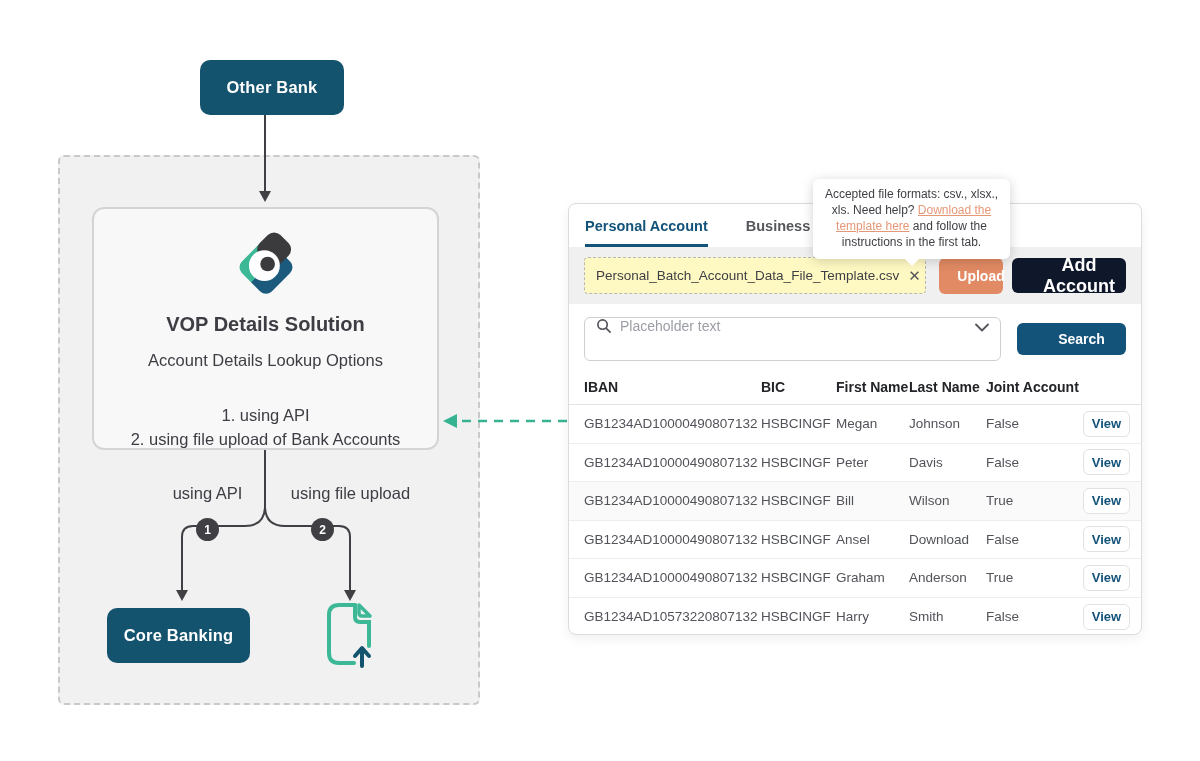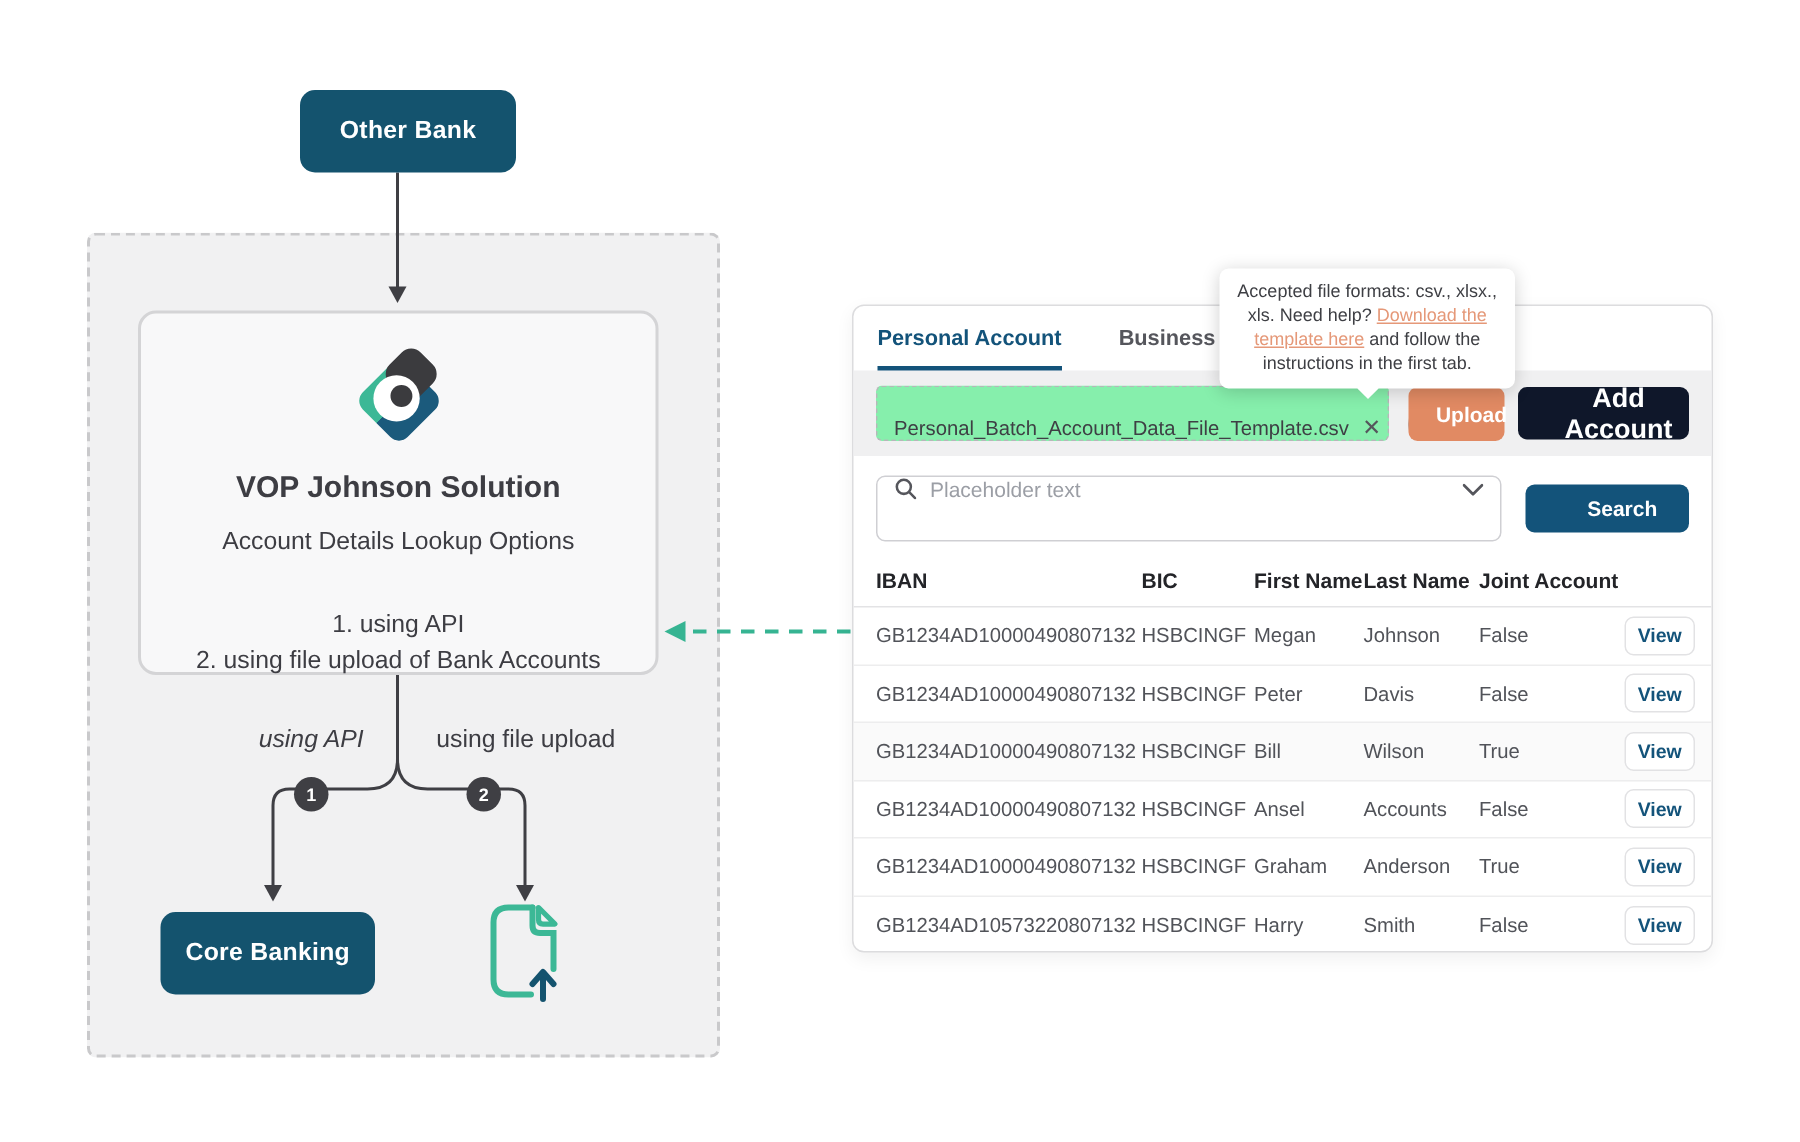--- a/index.html
+++ b/index.html
@@ -15,21 +15,21 @@
   .node-core-banking { left:107px; top:608px; width:143px; height:55px; background:#14536e; }
 
   .solution-box { position:absolute; left:92px; top:207px; width:347px; height:243px;
     background:#f8f8f9; border:2px solid #d4d4d6; border-radius:12px; text-align:center; }
   .logo-wrap { margin-top:16px; }
   .solution-title { font-size:20px; font-weight:700; color:#3d3d43; margin-top:6px; }
   .solution-subtitle { font-size:16.5px; color:#3d3d43; margin-top:15px; }
   .solution-options { font-size:16.5px; color:#3d3d43; margin-top:34px; line-height:1.45; }
 
   .branch-label { position:absolute; font-size:16.5px; color:#3d3d43; text-align:center; }
-  .branch-label-1 { left:150px; top:484px; width:115px;font-style:italic; }
+  .branch-label-1 { left:150px; top:484px; width:115px; }
   .branch-label-2 { left:278px; top:484px; width:145px; }
   .num-circle { position:absolute; width:23px; height:23px; border-radius:50%;
     background:#3f3f44; color:#fff; font-size:12px; font-weight:700;
     display:flex; align-items:center; justify-content:center; }
   .num-1 { left:196px; top:518px; }
   .num-2 { left:311px; top:518px; }
 
   svg.overlay { position:absolute; left:0; top:0; width:1200px; height:761px; pointer-events:none; }
   .file-icon-wrap { position:absolute; left:324px; top:600px; }
 
@@ -37,22 +37,22 @@
   .card { position:absolute; left:568px; top:203px; width:574px; height:432px;
     background:#fff; border:1px solid #dcdcde; border-radius:8px;
     box-shadow:0 4px 12px rgba(0,0,0,.06); overflow:hidden; }
   .tabs { display:flex; gap:38px; padding:0 16px; height:43px; align-items:stretch; }
   .tab { display:flex; align-items:center; font-size:14.5px; font-weight:700;
     border-bottom:3px solid transparent; padding-top:3px; cursor:pointer; }
   .tab.active { color:#13537a; border-bottom-color:#13537a; }
   .tab.inactive { color:#55565c; }
 
   .upload-strip { height:57px; background:#f0f0f1; display:flex; align-items:center; padding:0 15px; }
-  .file-input { width:342px; height:37px; background:#86efac; border:1.5px dashed #b7b7ba;
-    border-radius:4px; display:flex; align-items:flex-end; padding:0 11px; gap:9px; }
+  .file-input { width:342px; height:37px; background:#fef9c3; border:1.5px dashed #b7b7ba;
+    border-radius:4px; display:flex; align-items:center; padding:0 11px; gap:9px; }
   .file-name { font-size:13.5px; color:#3e3f44; white-space:nowrap; flex:1; }
   .clear-x { font-size:15px; color:#55565c; cursor:pointer; line-height:1; }
   .mini-divider { width:1px; height:18px; background:#d9d9db; }
   .help-circle { width:20px; height:20px; border:1.5px solid #717278; border-radius:50%;
     color:#55565c; font-size:12.5px; font-weight:700; display:flex; align-items:center;
     justify-content:center; cursor:pointer; }
   .btn { display:flex; align-items:center; justify-content:center; color:#fff;
     font-weight:700; border-radius:6px; cursor:pointer; border:none;padding-left:20px; }
   .btn-upload { width:64px; height:36px; background:#e18a63; font-size:14px; margin-left:13px; }
   .btn-add { width:114px; height:35px; background:#0f172a; font-size:18px; margin-left:auto; }
@@ -117,21 +117,21 @@
             <stop offset="0.5" stop-color="#3cb896"></stop>
             <stop offset="0.5" stop-color="#1b5a7c"></stop>
           </linearGradient>
         </defs>
         <rect x="22" y="26" width="52" height="52" rx="10" transform="rotate(45 48 52)" fill="url(#diamondGrad)"></rect>
         <rect x="40" y="12" width="36" height="36" rx="11" transform="rotate(45 58 30)" fill="#3b3b3e"></rect>
         <circle cx="46" cy="50" r="19" fill="#ffffff"></circle>
         <circle cx="50" cy="48" r="9" fill="#3b3b3e"></circle>
       </svg>
     </div>
-    <div class="solution-title">VOP Johnson Solution</div>
+    <div class="solution-title">VOP Details Solution</div>
     <div class="solution-subtitle">Account Details Lookup Options</div>
     <div class="solution-options">
       <div>1. using API</div>
       <div>2. using file upload of Bank Accounts</div>
     </div>
   </div>
 
   <div class="branch-label branch-label-1">using API</div>
   <div class="branch-label branch-label-2">using file upload</div>
   <div class="num-circle num-1">1</div>
@@ -222,21 +222,21 @@
         <span>HSBCINGF</span>
         <span>Bill</span>
         <span>Wilson</span>
         <span>True</span>
         <button class="view-btn">View</button>
       </div>
       <div class="trow">
         <span>GB1234AD10000490807132</span>
         <span>HSBCINGF</span>
         <span>Ansel</span>
-        <span>Accounts</span>
+        <span>Download</span>
         <span>False</span>
         <button class="view-btn">View</button>
       </div>
       <div class="trow">
         <span>GB1234AD10000490807132</span>
         <span>HSBCINGF</span>
         <span>Graham</span>
         <span>Anderson</span>
         <span>True</span>
         <button class="view-btn">View</button>

